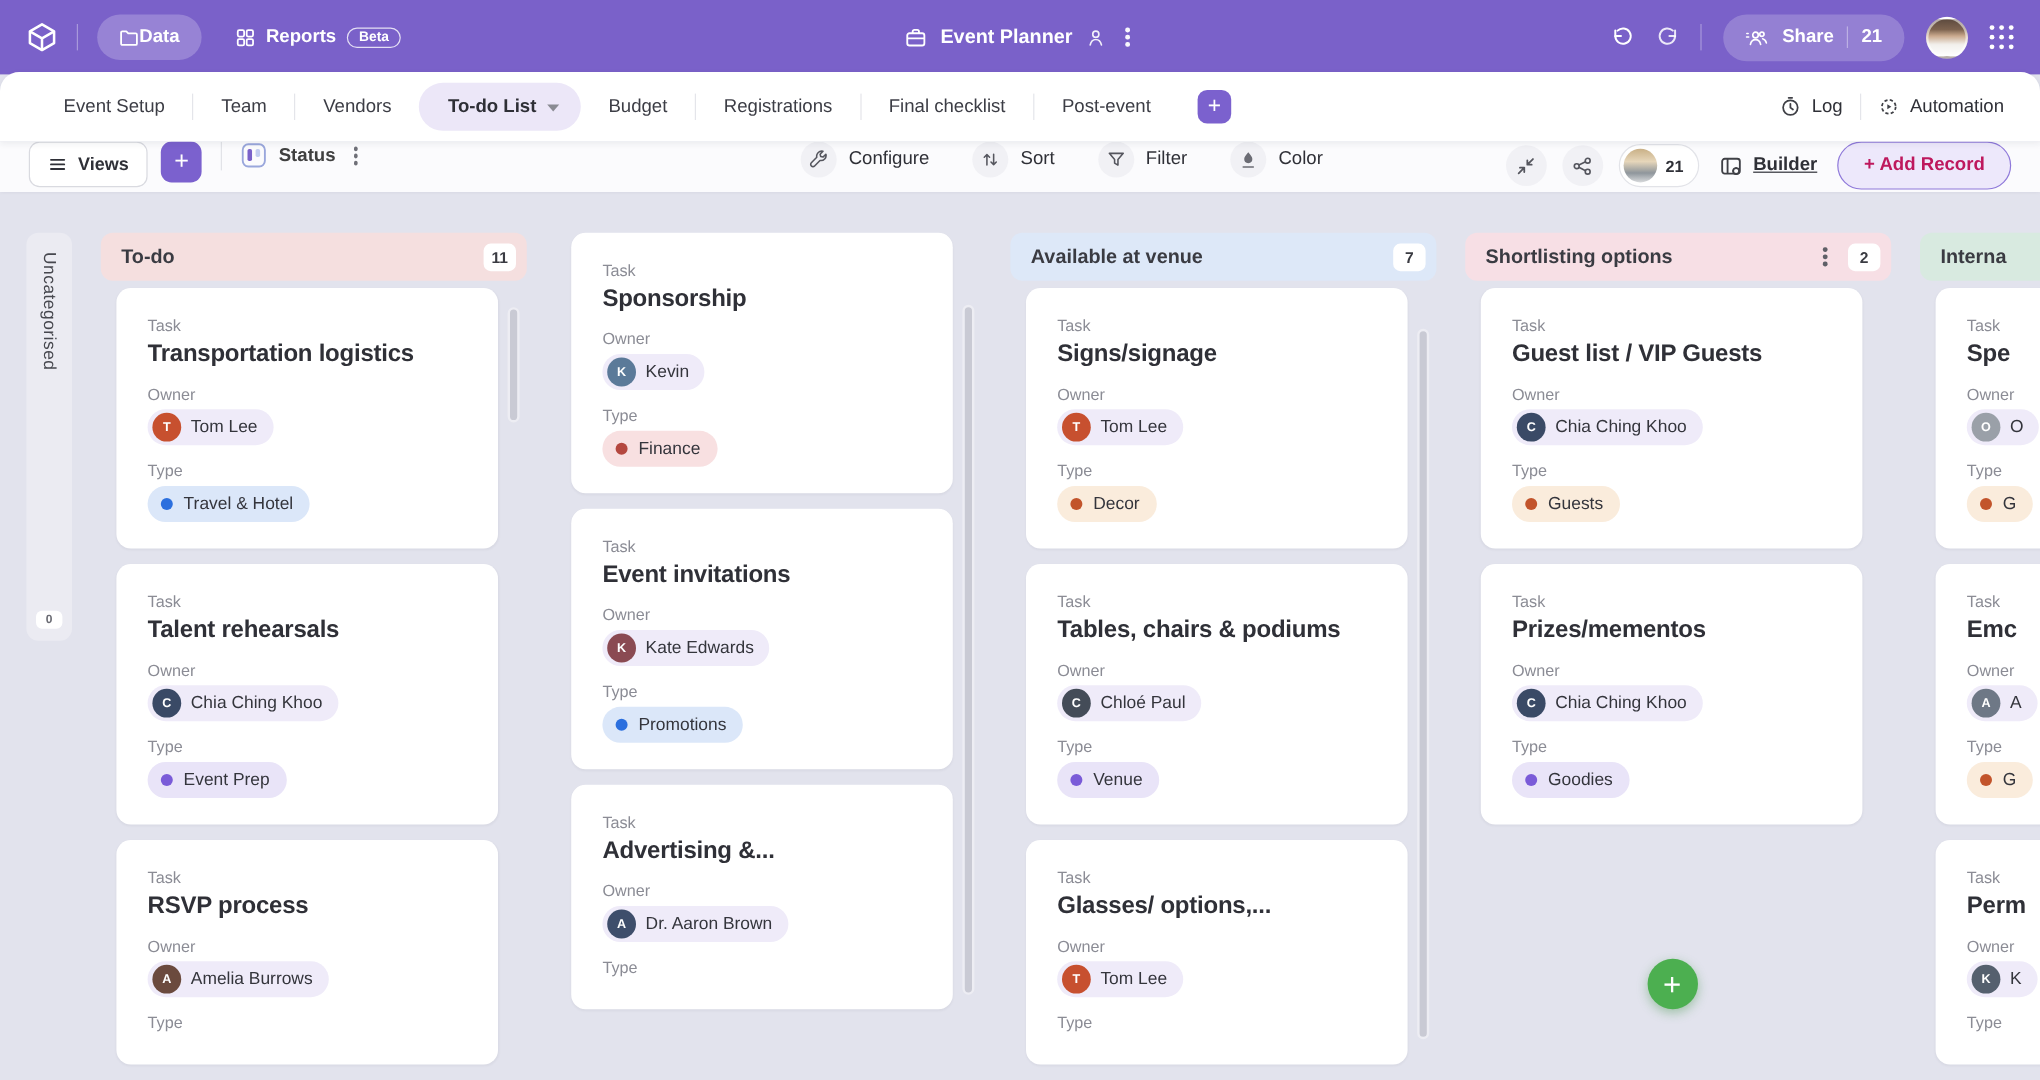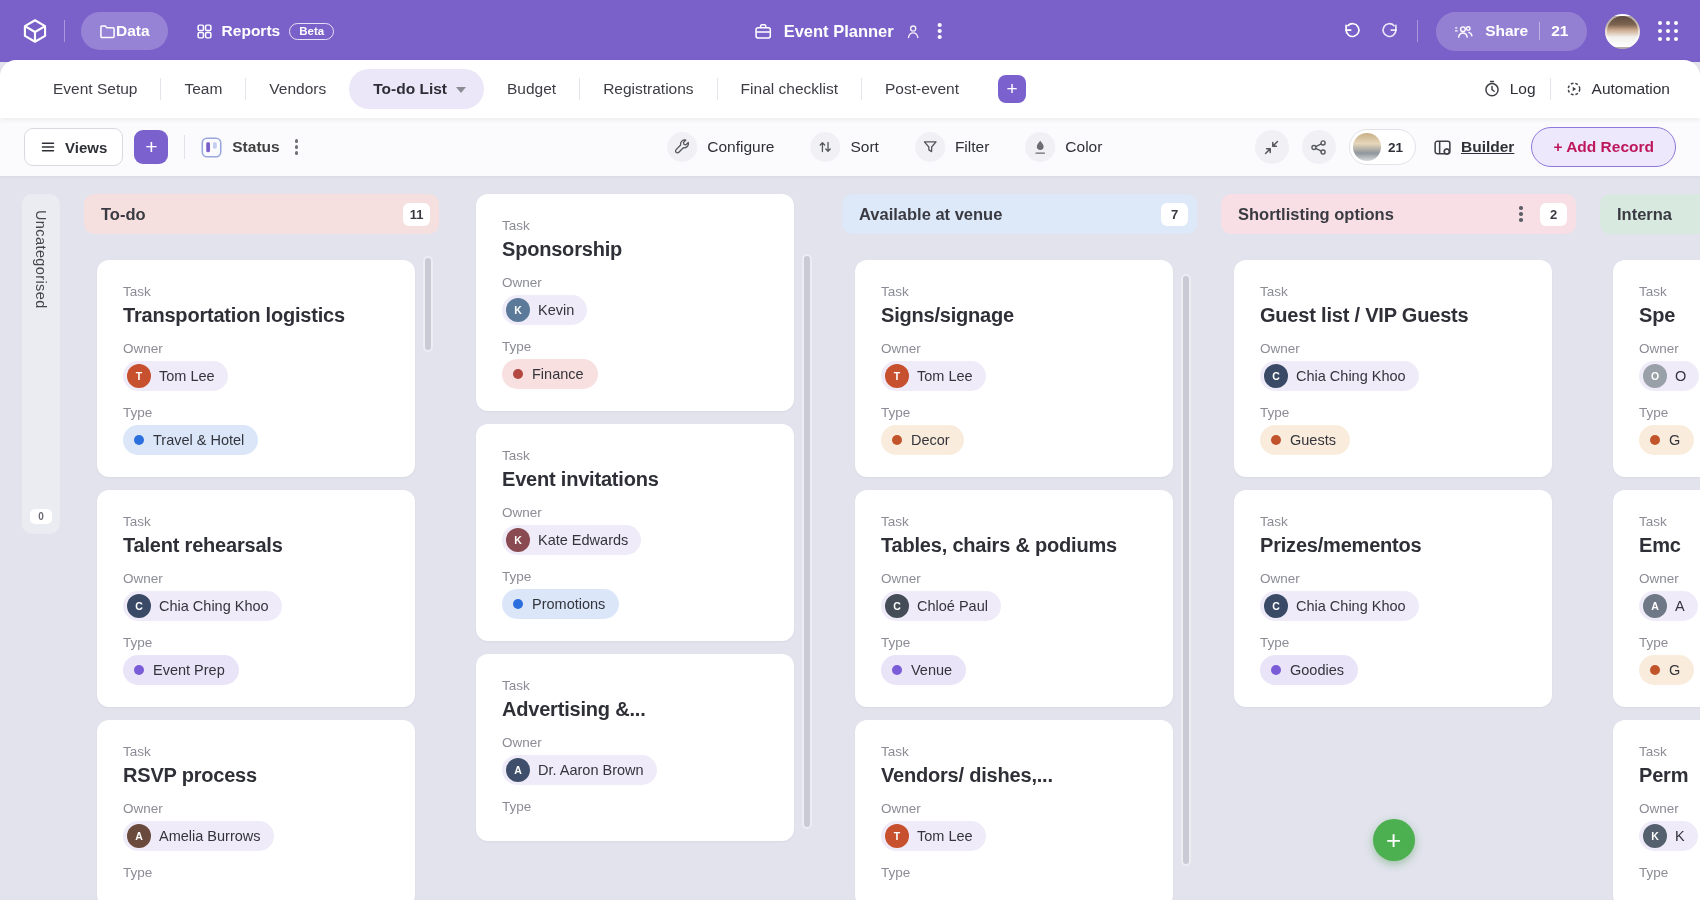--- a/index.html
+++ b/index.html
@@ -43,22 +43,22 @@
                 padding:0 18px 0 24px; gap:9px; }
   .caret { width:0; height:0; border-left:5px solid transparent; border-right:5px solid transparent;
            border-top:6px solid #8A8B93; margin-top:2px; }
   .tab-add { width:28px; height:28px; border-radius:8px; background:#7B61CE; color:#fff; font-size:19px;
              display:flex; align-items:center; justify-content:center; margin-left:16px; cursor:pointer; }
   .tab-util { margin-left:auto; display:flex; align-items:center; gap:14px; }
   .util-item { display:flex; align-items:center; gap:9px; font-size:15.5px; color:#2F3037; cursor:pointer; }
   .util-sep { width:1px; height:22px; background:#E4E5EA; }
 
   
-  .toolbar { position:absolute; top:118px; left:0; width:1700px; height:58px; background:#FBFBFD;
-             display:flex; align-items:center; padding:0 24px; z-index:4;
+  .toolbar { position:absolute; top:118px; left:0; width:1700px; height:42px; background:#FBFBFD;
+             display:flex; align-items:flex-start; padding:0 24px; z-index:4;
              box-shadow:0 1px 3px rgba(30,32,50,.06); }
   .views-btn { display:flex; align-items:center; gap:9px; background:#fff; border:1px solid #D9DAE0;
                border-radius:9px; height:38px; padding:0 15px; font-size:15px; font-weight:700; color:#2F3037; cursor:pointer; }
   .tb-add { width:34px; height:34px; border-radius:9px; background:#7B61CE; color:#fff; font-size:21px;
             display:flex; align-items:center; justify-content:center; margin-left:11px; cursor:pointer; }
   .tb-sep { width:1px; height:24px; background:#E2E3E8; margin:0 16px; }
   .viewname { display:flex; align-items:center; gap:10px; font-size:15.5px; font-weight:700; color:#404040; }
   .tb-center { position:absolute; left:50%; transform:translateX(-42%); display:flex; align-items:center; gap:36px; }
   .tb-action { display:flex; align-items:center; gap:10px; font-size:15.5px; color:#2F3037; cursor:pointer; }
   .circle-ic { width:30px; height:30px; border-radius:50%; background:#F1F1F5; display:flex;
@@ -77,21 +77,21 @@
   
   .board { position:absolute; top:176px; left:0; width:1700px; height:724px; overflow:hidden;
            display:flex; align-items:flex-start; gap:24px; padding:18px 0 0 22px; }
   .uncat { flex:0 0 38px; height:340px; background:#EBEBF2; border-radius:10px; display:flex;
            flex-direction:column; align-items:center; padding:16px 0 10px; cursor:pointer; }
   .uncat-label { writing-mode:vertical-rl; font-size:14.5px; color:#46474E; letter-spacing:.4px; }
   .uncat-badge { margin-top:auto; background:#fff; border-radius:5px; width:22px; height:15px; font-size:10px;
                  color:#6A6B73; display:flex; align-items:center; justify-content:center; font-weight:700; }
   .column { flex:0 0 355px; width:355px; position:relative; height:900px; }
   .col-header { height:40px; border-radius:10px; display:flex; align-items:center; padding:0 9px 0 17px;
-                margin-bottom:26px; cursor:pointer; }
+                margin-bottom:6px; cursor:pointer; }
   .col-title { font-weight:700; font-size:16.5px; color:#3A3B42; white-space:nowrap; }
   .col-kebab { margin-left:auto; color:#5F6067; }
   .col-count { margin-left:auto; background:#fff; border-radius:6px; min-width:27px; height:23px; padding:0 6px;
                display:flex; align-items:center; justify-content:center; font-size:13px; font-weight:700; color:#3A3B42; }
   .col-kebab + .col-count { margin-left:12px; }
   .card { background:#fff; border-radius:12px; padding:24px 26px 22px; margin:0 24px 13px 13px;
           box-shadow:0 1px 2px rgba(40,42,60,.05); cursor:pointer; }
   .f-label { font-size:13.5px; color:#8B8C95; margin-bottom:5px; }
   .card-title { font-size:20px; font-weight:700; color:#2F3037; margin:1px 0 14px; letter-spacing:-.2px; white-space:nowrap; overflow:hidden; }
   .chip { display:inline-flex; align-items:center; border-radius:999px; height:30px; margin-bottom:14px; white-space:nowrap; }
@@ -483,21 +483,21 @@
           <span>Chloé Paul</span>
         </span></div>
         <div class="f-label">Type</div>
         <div><span class="chip type-chip" style="background:#E9E4F8">
           <span class="tdot" style="background:#7A5BD8"></span>
           <span>Venue</span>
         </span></div>
       </div>
         <div class="card">
         <div class="f-label">Task</div>
-        <div class="card-title">Vendors/ dishes,...</div>
+        <div class="card-title">Glasses/ options,...</div>
         <div class="f-label">Owner</div>
         <div><span class="chip owner-chip">
           <span class="avatar" style="background:#C7502F">T</span>
           <span>Tom Lee</span>
         </span></div>
         <div class="f-label">Type</div>
 
       </div>
       </div>
       <div class="vthumb" style="top:80px;height:592px"></div>

